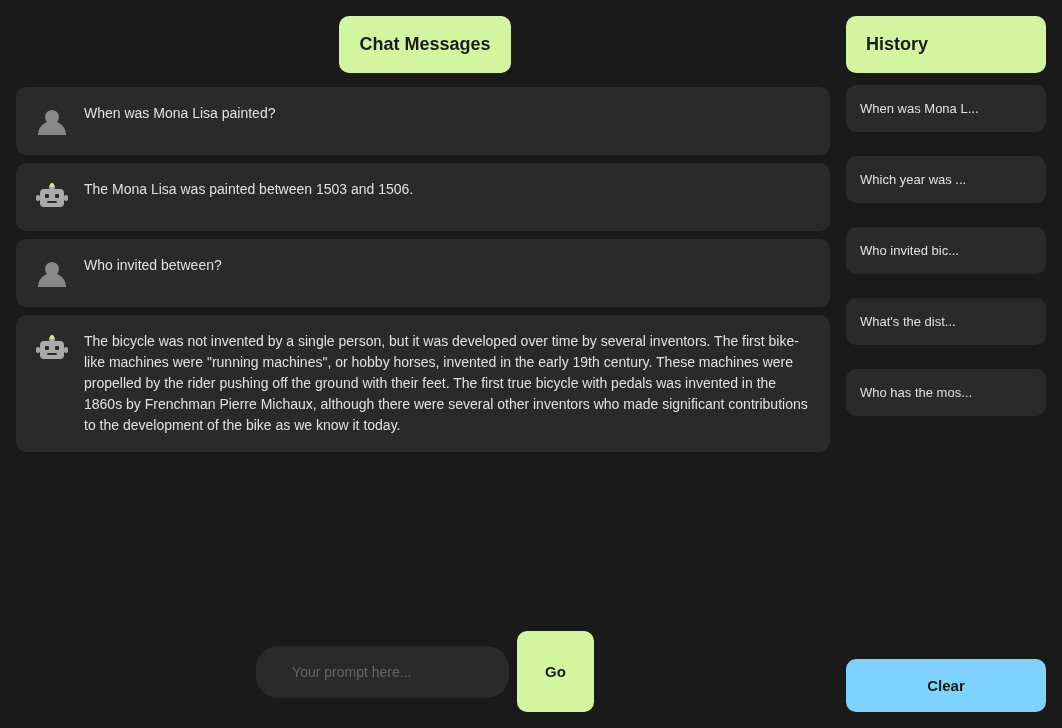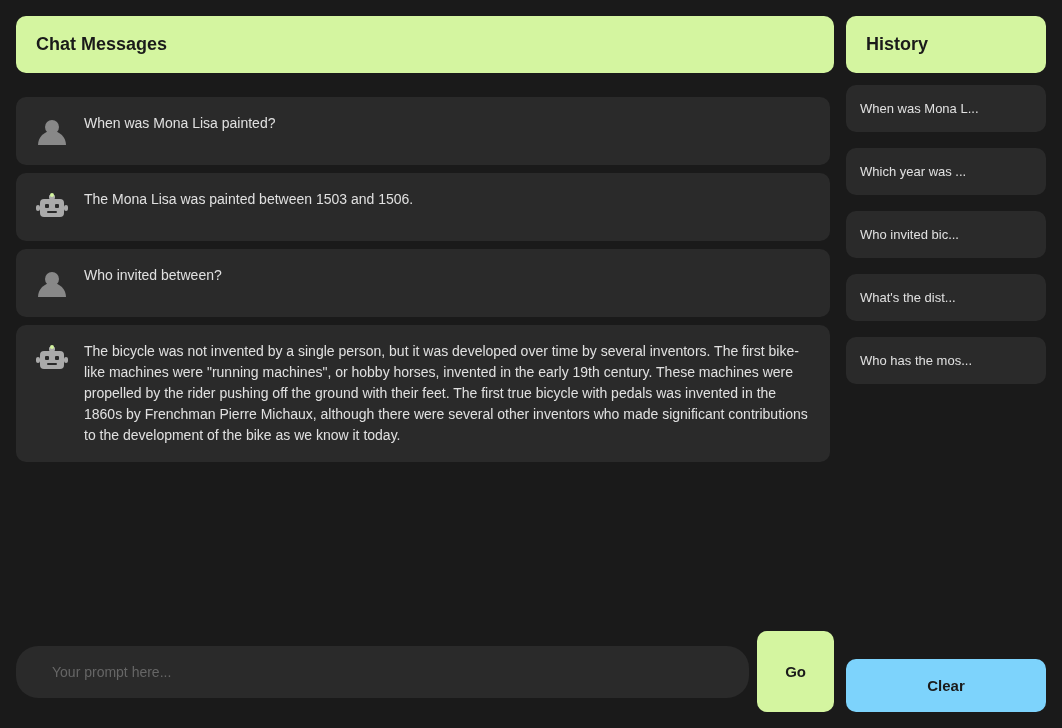--- a/index.html
+++ b/index.html
@@ -17,21 +17,22 @@
       display: flex;
       align-items: stretch;
       padding: 16px;
       gap: 12px;
     }
 
     .main-panel {
       flex: 1;
       display: flex;
       flex-direction: column;
-      gap: 12px;
+      gap: 2px;
+      align-items: center;
     }
 
     .sidebar-panel {
       width: 200px;
       display: flex;
       flex-direction: column;
       gap: 0;
     }
 
     .panel-header {
@@ -114,21 +115,21 @@
       padding: 32px 28px;
       font-size: 15px;
       font-weight: bold;
       color: #1a1a1a;
       cursor: pointer;
     }
 
     .history-items {
       display: flex;
       flex-direction: column;
-      gap: 16px;
+      gap: 24px;
       flex: 1;
     }
 
     .history-item {
       background-color: #2a2a2a;
       border-radius: 10px;
       padding: 16px 14px;
       color: #e0e0e0;
       font-size: 13px;
       cursor: pointer;

